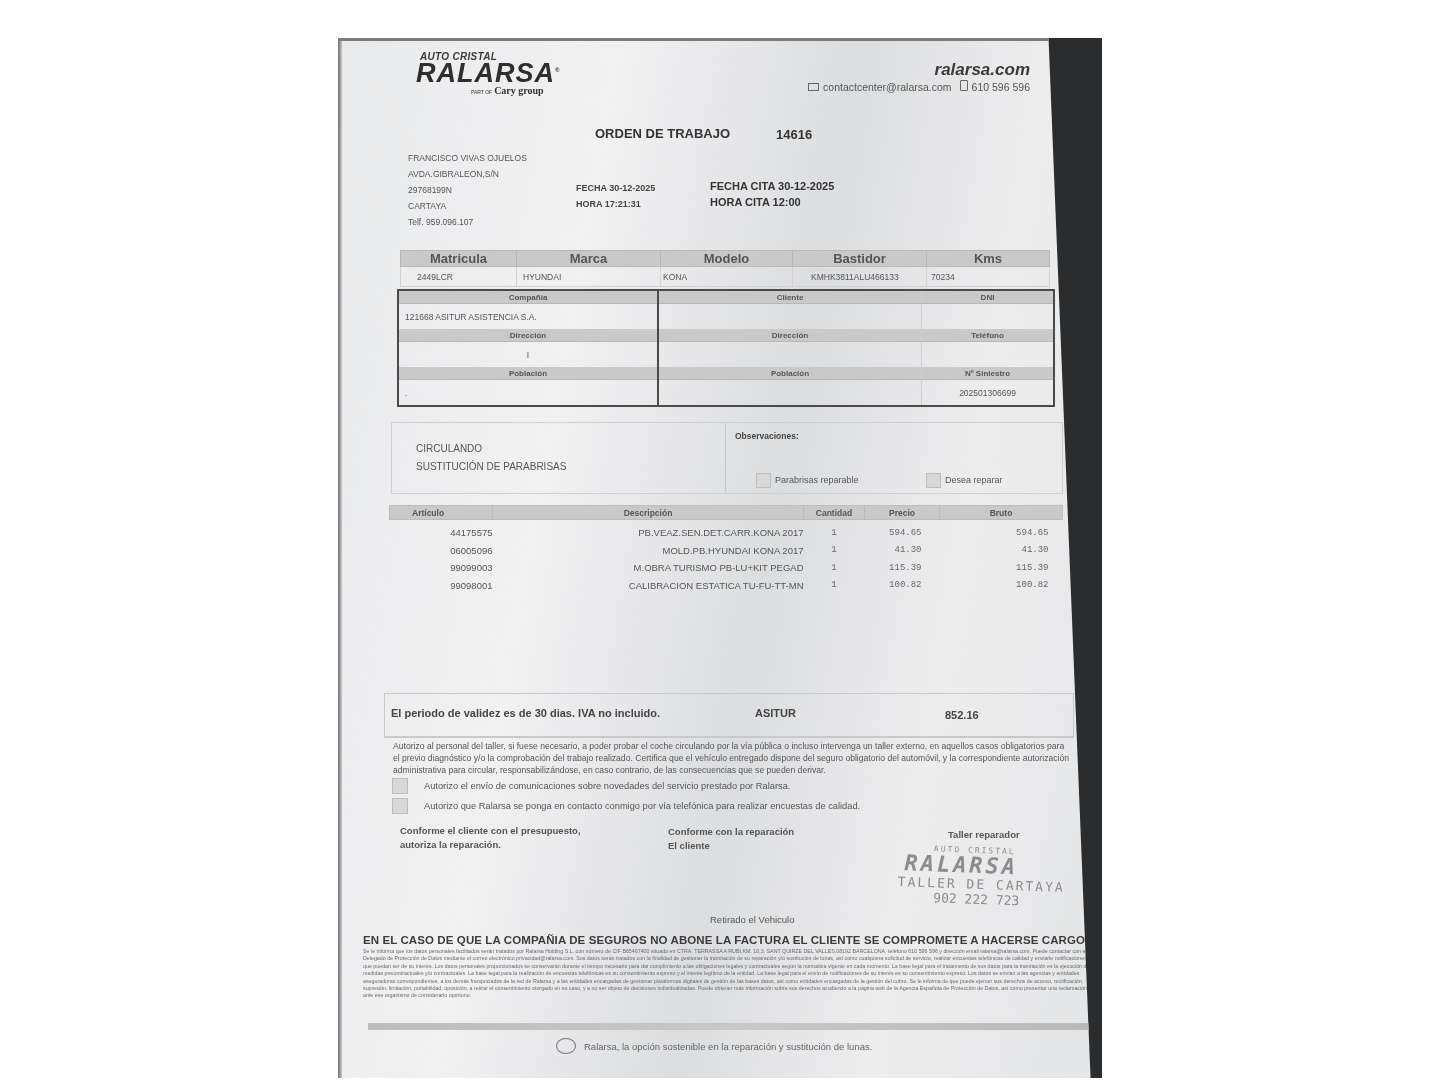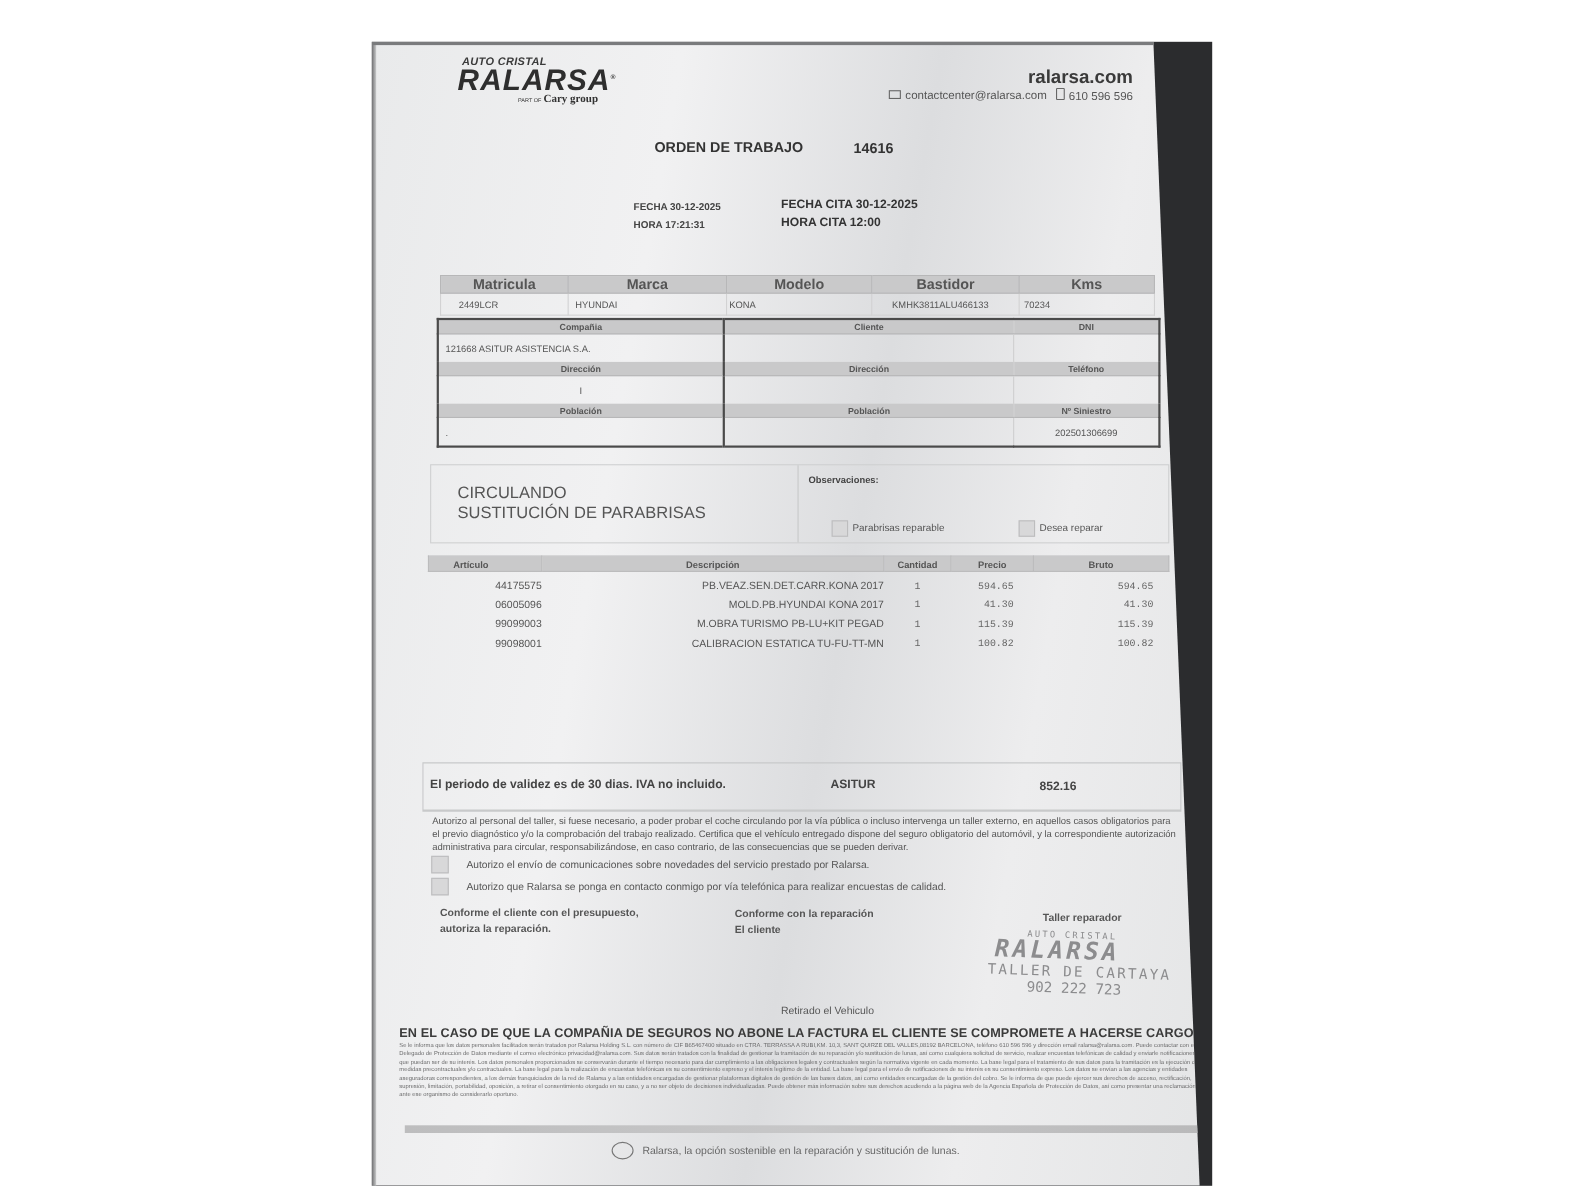--- a/index.html
+++ b/index.html
@@ -8,42 +8,42 @@
   .paper { position:absolute; left:0; top:0; width:764px; height:1040px;
     background:linear-gradient(100deg,#e9eaeb 0%,#f1f1f2 30%,#dcdddf 55%,#ededee 75%,#e4e5e6 100%);
     clip-path:polygon(0 0, 93% 0, 98.5% 100%, 0 100%); }
   .edge-shadow { position:absolute; left:0; top:0; width:4px; height:1040px; background:linear-gradient(90deg,#6e6e70,#c9cacb); }
   .top-shadow { position:absolute; left:0; top:0; width:720px; height:3px; background:#7a7b7d; }
   .abs { position:absolute; }
   .logo-small { left:82px; top:13px; font-size:10px; font-weight:bold; font-style:italic; color:#3b3b3b; letter-spacing:0.3px; }
   .logo-big { left:78px; top:20px; font-size:27px; font-weight:bold; font-style:italic; color:#2e2e2e; letter-spacing:1px; }
   .logo-group { left:133px; top:47px; font-size:10px; font-weight:bold; font-family:"Liberation Serif", serif; color:#333; }
   .logo-group small { font-size:5px; font-family:"Liberation Sans", sans-serif; font-weight:normal; margin-right:2px; }
-  .site { right:72px; top:22px; font-size:17px; font-weight:bold; color:#3a3a3a;text-align:right; }
+  .site { right:72px; top:22px; font-size:17px; font-weight:bold; font-style:italic; color:#3a3a3a;text-align:right; }
   .contact { right:72px; top:42px; font-size:10.5px; color:#555; display:flex; gap:8px; align-items:center; }
   .ico { display:inline-block; border:1px solid #666; }
   .mail-ico { width:9px; height:6px; margin-right:4px; position:relative; }
   .phone-ico { width:6px; height:9px; border-radius:1px; margin-right:4px; }
   .title { left:257px; top:88px; font-size:13px; font-weight:bold; color:#333; }
   .order-no { left:438px; top:89px; font-size:13px; font-weight:bold; color:#333; }
   .client-block { left:70px; top:112px; font-size:8.5px; line-height:16px; color:#555; }
   .fecha { left:238px; top:142px; font-size:9px; line-height:16px; color:#444; font-weight:bold; }
   .cita { left:372px; top:140px; font-size:11px; line-height:16px; color:#333; font-weight:bold; }
   table { border-collapse:collapse; }
   .vtable { position:absolute; left:62px; top:212px; width:650px; font-size:8.5px; }
   .vtable th { background:#c9c9ca; color:#555; font-weight:bold; height:13px; padding:0; border:1px solid #b7b7b8; font-size:13px; }
   .vtable td { height:19px; padding:0 0 0 20px; color:#555; border:1px solid #d2d2d3; }
   .vtable td:first-child { padding-left:16px; }
   .ptable { position:absolute; left:59px; top:251px; width:658px; font-size:8.5px; border:2px solid #4a4a4a; }
   .ptable th { background:#c9c9ca; color:#555; font-weight:bold; height:12px; padding:0; font-size:8px; border-bottom:1px solid #b7b7b8; }
   .ptable td { height:25px; padding:0 6px; color:#555; }
   .ptable .lcol { border-right:2px solid #4a4a4a; }
   .ptable .rcol { border-left:1px solid #cfcfd0; }
   .obs { position:absolute; left:53px; top:384px; width:670px; height:70px; border:1px solid #cfd0d1; display:flex; }
-  .obs-left { width:334px; border-right:1px solid #c7c8c9; padding:17px 0 0 24px; box-sizing:border-box; font-size:15px; line-height:18px; color:#555; }
+  .obs-left { width:334px; border-right:1px solid #c7c8c9; padding:17px 0 0 24px; box-sizing:border-box; font-size:10px; line-height:18px; color:#555; }
   .obs-right { flex:1; position:relative; font-size:9px; color:#555; }
   .obs-label { position:absolute; left:9px; top:8px; font-weight:bold; font-size:8.5px; color:#444; }
   .chk { display:inline-block; width:13px; height:13px; background:#d8d8d9; border:1px solid #bdbdbe; vertical-align:middle; margin-right:4px; }
   .chk-a { position:absolute; left:30px; top:50px; }
   .chk-b { position:absolute; left:200px; top:50px; }
   .itable { position:absolute; left:51px; top:467px; width:674px; font-size:9.5px; }
   .itable th { background:#c9c9ca; color:#555; font-weight:bold; height:13px; padding:0; font-size:8.5px; border:1px solid #bcbcbd; }
   .itable td { height:17.5px; padding:0; color:#555;text-align:right; }
   .itable .mono { font-family:"Liberation Mono", monospace; font-size:9px; color:#666; }
   .total-box { position:absolute; left:46px; top:655px; width:688px; height:42px; border:1px solid #c8c9ca; border-width:1px 1px 2px 1px; font-size:11px; font-weight:bold; color:#444; }
@@ -77,20 +77,27 @@
 
     <div class="abs site">ralarsa.com</div>
     <div class="abs contact">
       <span><span class="ico mail-ico"></span><span>contactcenter@ralarsa.com</span></span>
       <span><span class="ico phone-ico"></span><span>610 596 596</span></span>
     </div>
 
     <div class="abs title">ORDEN DE TRABAJO</div>
     <div class="abs order-no">14616</div>
 
+    <div class="abs client-block">
+      <div>FRANCISCO VIVAS OJUELOS</div>
+      <div>AVDA.GIBRALEON,S/N</div>
+      <div>29768199N</div>
+      <div>CARTAYA</div>
+      <div>Telf. 959.096.107</div>
+    </div>
     <div class="abs fecha">
       <div>FECHA 30-12-2025</div>
       <div>HORA  17:21:31</div>
     </div>
     <div class="abs cita">
       <div>FECHA CITA 30-12-2025</div>
       <div>HORA CITA  12:00</div>
     </div>
 
     <table class="vtable">

